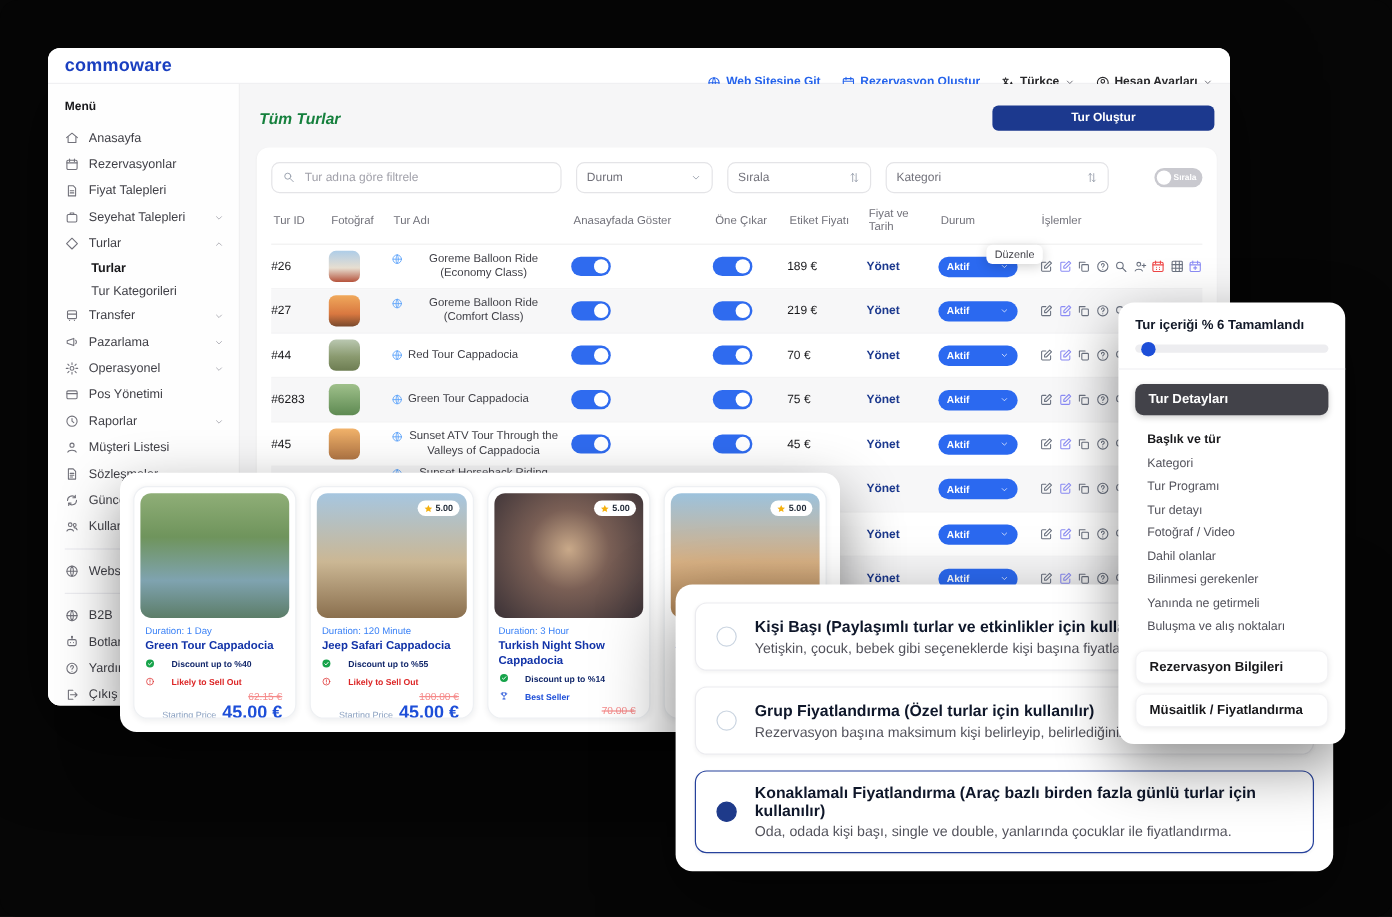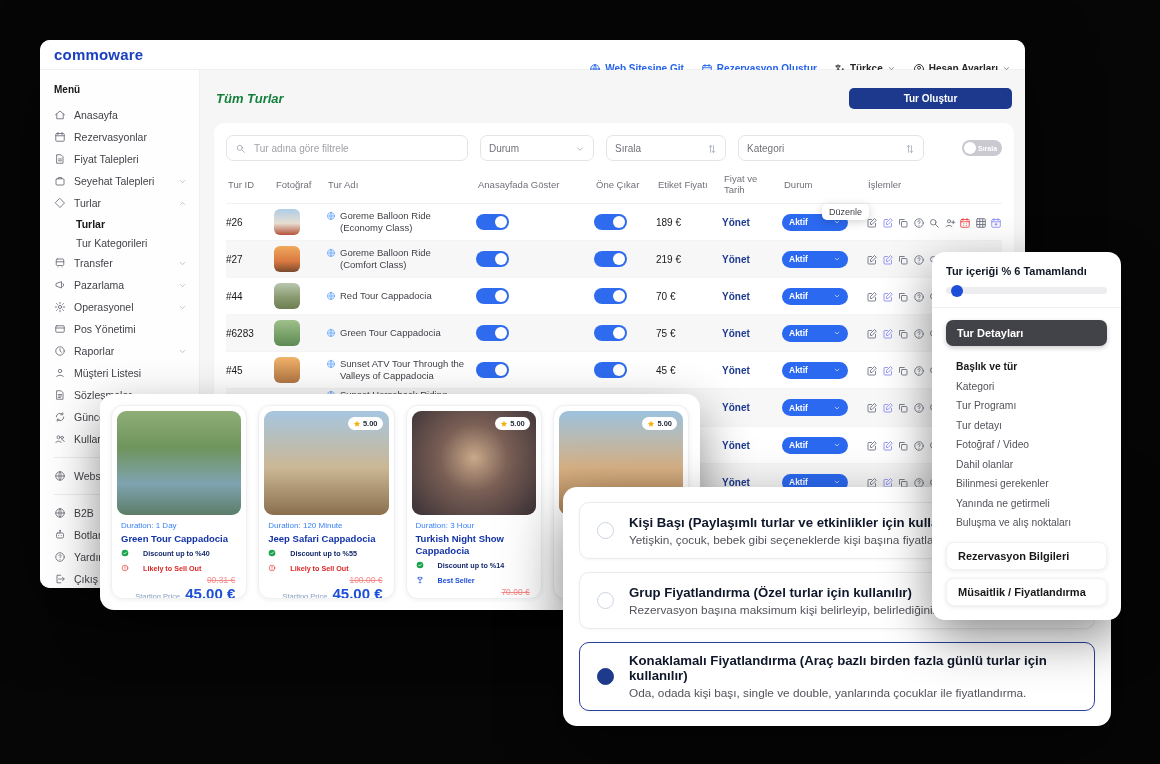--- a/index.html
+++ b/index.html
@@ -31,21 +31,21 @@
   .sitem .chev{width:9px;height:9px;color:#a1a1aa;flex:0 0 9px;}
   .schild{height:19px;display:flex;align-items:center;padding:0 12px 0 36px;cursor:pointer;}
   .schild .lbl{font-size:10.5px;color:#3f3f46;}
   .schild.active .lbl{font-weight:700;color:#18181b;}
   .sdivider{border-top:1px solid #ececf0;margin:7px 14px;}
 
   
   .content{flex:1;background:#f6f6f7;padding:14px 14px 0;box-sizing:border-box;}
   .pagehead{display:flex;align-items:center;justify-content:space-between;margin:4px 2px 14px;}
   .pagetitle{font-size:13px;font-weight:700;color:#15803d;font-style:italic;}
-  .create-btn{width:163px;height:21px;border-radius:5px;background:#1c398e;color:#fff;
+  .create-btn{width:185px;height:21px;border-radius:5px;background:#1c398e;color:#fff;
               font-size:10px;font-weight:600;display:flex;align-items:center;justify-content:center;cursor:pointer;}
   .tablecard{background:#fff;border-radius:10px;padding:12px;box-shadow:0 1px 2px rgba(0,0,0,.03);}
   .filters{display:flex;align-items:center;gap:12px;margin-bottom:8px;}
   .fbox{height:26px;border:1px solid #e4e4e7;border-radius:7px;background:#fff;display:flex;
         align-items:center;gap:6px;padding:0 8px;box-sizing:border-box;font-size:10px;color:#71717a;cursor:pointer;}
   .fbox .ic{width:11px;height:11px;color:#9ca3af;}
   .f-search{width:242px;}
   .f-search input{border:0;outline:0;flex:1;font-size:10px;color:#3f3f46;font-family:inherit;background:transparent;}
   .f-search input::placeholder{color:#a1a1aa;}
   .f-durum{width:114px;justify-content:space-between;}
@@ -56,21 +56,21 @@
   .mini-toggle .knob{width:12px;height:12px;border-radius:50%;background:#fff;flex:0 0 12px;}
   .mini-toggle .tlabel{font-size:7px;font-weight:700;color:#fff;}
 
   .tgrid{display:grid;grid-template-columns:48px 52px 150px 118px 62px 66px 60px 84px 1fr;align-items:center;}
   .thead{padding:4px 2px 8px;border-bottom:1px solid #f0f0f1;}
   .thead .th{font-size:9.5px;color:#71717a;padding-right:4px;}
   .trow{min-height:36px;border-bottom:1px solid #f4f4f5;}
   .trow.alt{background:#f7f7f8;}
   .td-id{font-size:10px;color:#18181b;}
   .thumb{width:26px;height:26px;border-radius:6px;}
-  .td-name{display:flex;align-items:flex-start;gap:4px;padding-right:10px;}
+  .td-name{display:flex;align-items:flex-start;gap:4px;padding-right:10px;text-align:center;}
   .td-name .ic{width:10px;height:10px;color:#60a5fa;margin-top:1px;flex:0 0 10px;}
   .td-name .nm{font-size:9.5px;color:#3f3f46;line-height:1.3;}
   .toggle{width:33px;height:16px;border-radius:9px;background:#2f6bef;position:relative;cursor:pointer;}
   .toggle .knob{position:absolute;right:2px;top:2px;width:12px;height:12px;border-radius:50%;background:#fff;}
   .td-price{font-size:10px;color:#18181b;}
   .td-manage{font-size:10px;font-weight:700;color:#1c398e;cursor:pointer;}
   .status-pill{width:66px;height:17px;border-radius:9px;background:#2b69f0;color:#fff;font-size:8.5px;
                font-weight:600;display:flex;align-items:center;justify-content:space-between;
                padding:0 7px;box-sizing:border-box;cursor:pointer;}
   .status-pill .ic{width:8px;height:8px;color:#fff;}
@@ -1069,21 +1069,21 @@
             </span>
             <span class="badge sellout">
               <svg class="ic " style="width:8px;height:8px" viewBox="0 0 24 24" fill="none" stroke="currentColor" stroke-width="1.8" stroke-linecap="round" stroke-linejoin="round">
                 <circle cx="12" cy="12" r="8.5"></circle>
                 <path d="M12 7.5v5.5M12 16.5h.01"></path>
               </svg>
               <span>Likely to Sell Out</span>
             </span>
           </div>
           <div class="tc-price">
-            <div class="tc-old">90.31 €</div>
+            <div class="tc-old">62.15 €</div>
             <div class="tc-startrow">
               <span class="tc-startlbl">Starting Price</span>
               <span class="tc-val">45.00 €</span>
             </div>
           </div>
         </div>
       </div>
       <div class="tourcard">
         <div class="tc-img img-jeep-safari">
           <span class="rating">

